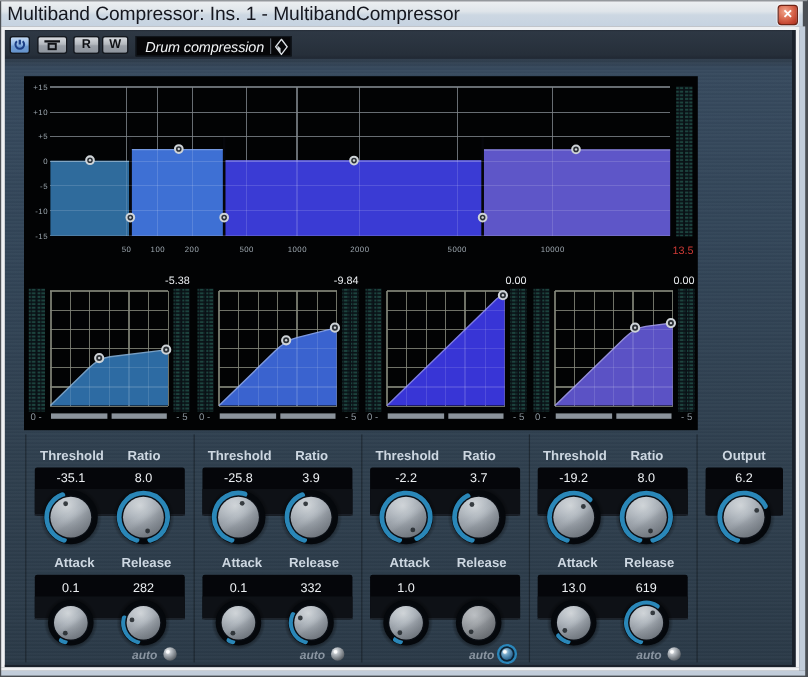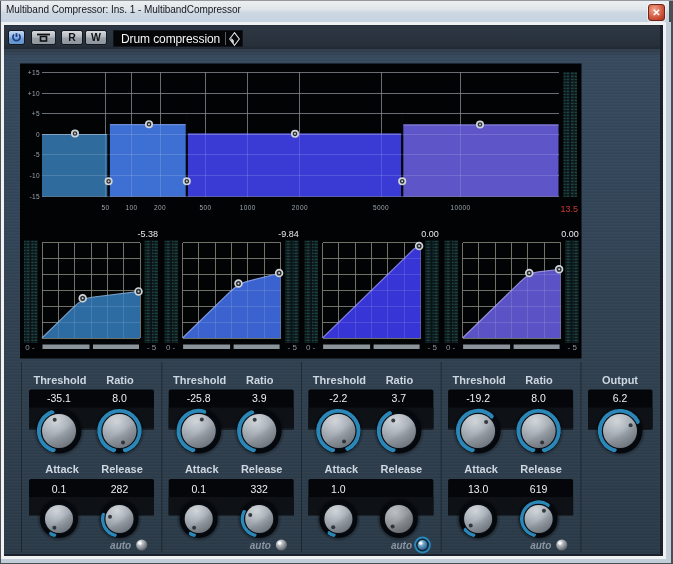--- a/index.html
+++ b/index.html
@@ -1,19 +1,19 @@
 <!DOCTYPE html>
 <html><head><meta charset="utf-8"><style>
 * { margin:0; padding:0; box-sizing:border-box; }
 html,body { width:673px; height:564px; overflow:hidden; background:#4b4f54; font-family:"Liberation Sans",sans-serif; }
 #root { position:relative; width:673px; height:564px; }
 .abs { position:absolute; }
 #titlebar { left:1px; top:1px; width:668px; height:21px;
   background:linear-gradient(180deg,#eceff1 0%,#dfe5ea 40%,#ccd7e2 55%,#c6d3e1 100%); }
-#titletext { left:6px; top:4px; font-size:10px; color:#15171f; letter-spacing:-0.05px;text-align:right; }
+#titletext { left:6px; top:4px; font-size:16px; color:#15171f; letter-spacing:-0.05px;text-align:right; }
 #closebtn { left:648px; top:4px; width:17px; height:17px; border-radius:3px;
   background:radial-gradient(circle at 35% 30%, #f0a58c 0%, #d96a50 45%, #c34430 75%, #a83420 100%);
   border:1px solid #6e2416; box-shadow:0 0 0 1px rgba(255,255,255,0.55);
   color:#fff; font-size:10px; font-weight:bold; text-align:center; line-height:15px; }
 #whitetop { left:1px; top:22px; width:668px; height:3px; background:#eff1f3; }
 #whiteleft { left:1px; top:25px; width:3px; height:531px; background:#eff1f3; }
 #whiteright { left:663px; top:25px; width:3px; height:531px; background:#eff1f3; }
 #lightright { left:666px; top:22px; width:5px; height:537px; background:#c2cdda; }
 #edgeb { left:4px; top:554px; width:657px; height:2px; background:#1a212b; }
 #edger { left:660px; top:25px; width:3px; height:531px; background:#1a212b; }
@@ -27,21 +27,21 @@
 .tbtn { position:absolute; top:30px; height:15px; border-radius:2.5px; border:1px solid #14181e;
   background:linear-gradient(180deg,#d7dade 0%,#b4b9bf 45%,#9aa0a8 55%,#8f959d 100%);
   color:#101216; font-weight:bold; font-size:10.5px; text-align:center; line-height:13px; }
 #btn-power { left:8px; width:17px;
   background:linear-gradient(180deg,#c3d9f2 0%,#93b9e6 45%,#6f9cd4 60%,#6593cc 100%); }
 #btn-byp { left:31px; width:25px; }
 #btn-r { left:61px; width:22px; }
 #btn-w { left:85px; width:22px; }
 #preset { left:113px; top:30px; width:130px; height:17px; background:#060608; border:1px solid #10151b;
   color:#f2f4f6; font-size:12px; line-height:16px; letter-spacing:-0.1px; }
-#preset span { padding-left:7px; }
+#preset span { padding-left:7px;font-style:italic; }
 #psep { left:225px; top:32px; width:1px; height:13px; background:#565c64; }
 </style></head>
 <body>
 <div id="root">
   <div class="abs" id="titlebar"></div>
   <div class="abs" style="left:0;top:0;width:673px;height:1px;background:#94989c"></div>
   <div class="abs" id="titletext">Multiband Compressor: Ins. 1 - MultibandCompressor</div>
   <div class="abs" id="content"></div>
   <div class="abs" id="toolbar"></div>
   <div class="abs tbtn" id="btn-power"><svg width="15" height="13" viewBox="0 0 15 13">

